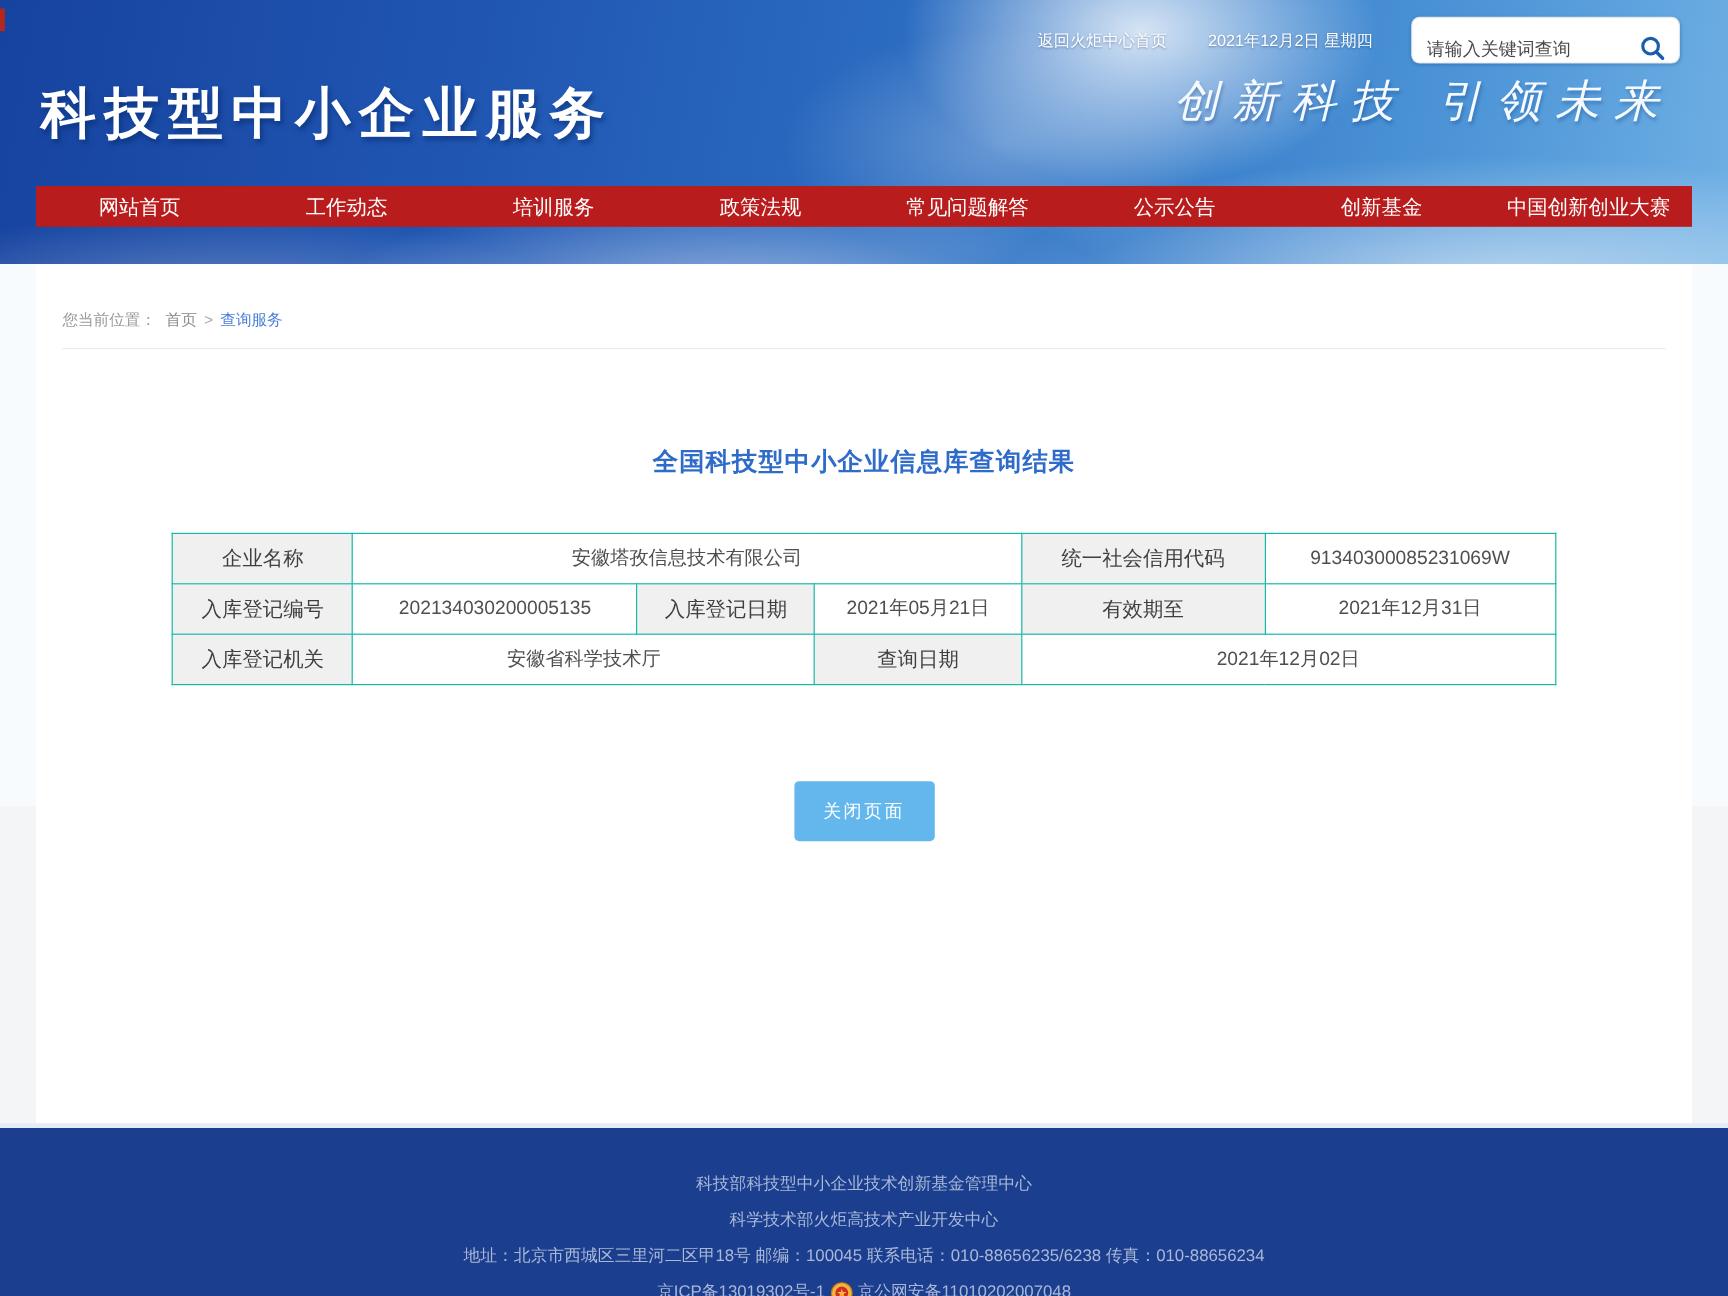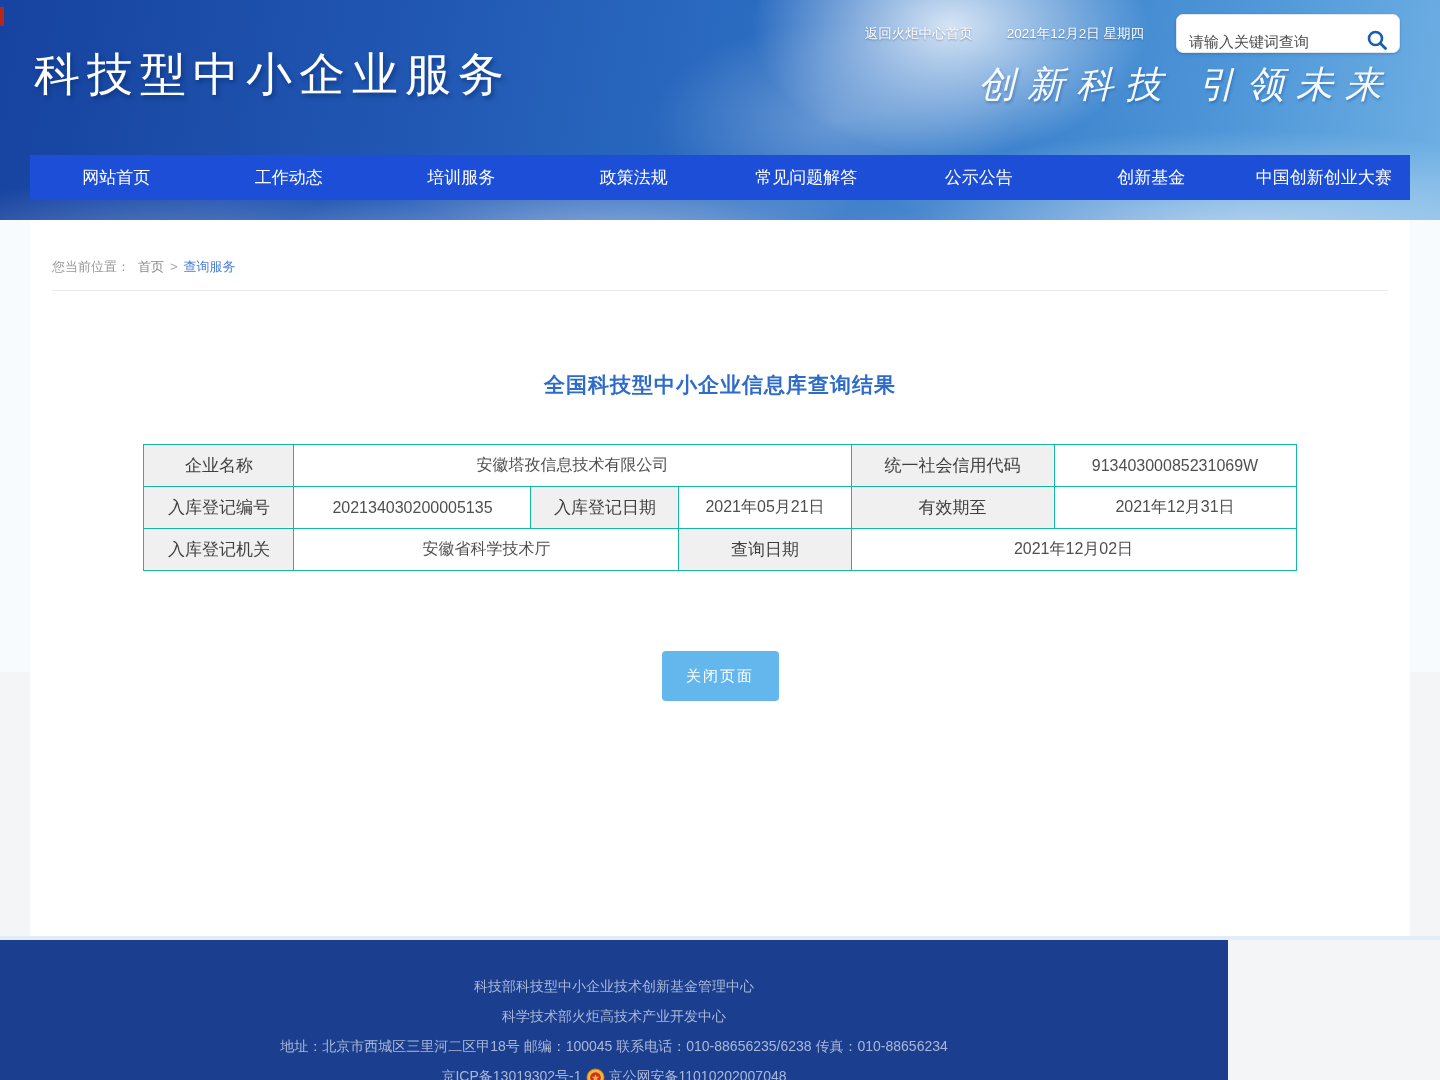--- a/index.html
+++ b/index.html
@@ -36,36 +36,36 @@
     box-shadow:0 1px 3px rgba(0,40,100,.25);
   }
   .searchbox input {
     flex:1; border:none; outline:none; font-size:15px; color:#333;
     font-family:"Liberation Sans", sans-serif; background:transparent; min-width:0;
   }
   .searchbox input::placeholder { color:#3a3a3a; opacity:.92; }
   .search-btn { width:28px; height:28px; border:none; background:transparent; cursor:pointer;
     display:flex; align-items:center; justify-content:center; }
   .logo {
-    position:absolute; left:34px; top:44px;
-    font-size:46px; font-weight:normal; color:#ffffff; letter-spacing:7px;
+    position:absolute; left:34px; top:64px;
+    font-size:46px; font-weight:bold; color:#ffffff; letter-spacing:7px;
     text-shadow:2px 3px 4px rgba(6,40,105,.55);
     cursor:pointer; white-space:nowrap;
   }
   .slogan {
     position:absolute; right:46px; top:60px;
     font-family:"DejaVu Serif", serif; font-style:italic;
     font-size:37px; color:#f4faff; letter-spacing:12px;
     text-shadow:1px 2px 3px rgba(10,50,120,.35);
     white-space:nowrap;
   }
   
   .nav {
-    position:absolute; top:155px; left:30px; width:1380px; height:45px;
-    background:#1d4ed8; display:flex; z-index:3;
+    position:absolute; top:155px; left:30px; width:1380px; height:34px;
+    background:#b91c1c; display:flex; z-index:3;
   }
   .nav-item {
     flex:1; display:flex; align-items:center; justify-content:center;
     color:#ffffff; font-size:17px; cursor:pointer; white-space:nowrap;
   }
   
   .bg-upper { position:absolute; top:220px; left:0; width:1440px; height:452px; background:#f7fbfe; }
   .footer-strip { position:absolute; top:936px; left:0; width:1440px; height:4px; background:#e3edf7; }
   
   .content-box {
@@ -94,21 +94,21 @@
   .info-table td.lbl { background:#f0f0f0; color:#3f3f3f; font-size:17px; }
   .close-btn {
     display:block; margin:80px auto 0 auto;
     width:117px; height:50px;
     background:#64b7ec; color:#ffffff; font-size:15px;
     border:none; border-radius:4px; cursor:pointer;
     font-family:"Liberation Sans", sans-serif; letter-spacing:2px;
   }
   
   .footer {
-    position:absolute; top:940px; left:0; width:1228px; height:140px;
+    position:absolute; top:940px; left:0; width:1440px; height:140px;
     background:#1b3e8e; color:#a9b8d8;
     text-align:center; font-size:14px; padding-top:31px;
   }
   .footer .f-line { line-height:30px; white-space:nowrap; }
   .footer .f-bottom { display:flex; align-items:center; justify-content:center; gap:4px; line-height:30px; }
   .footer a { color:#a9b8d8; text-decoration:none; cursor:pointer; }
   .badge { width:19px; height:19px; display:inline-block; vertical-align:middle; cursor:pointer; }
 </style>
 </head>
 <body>

